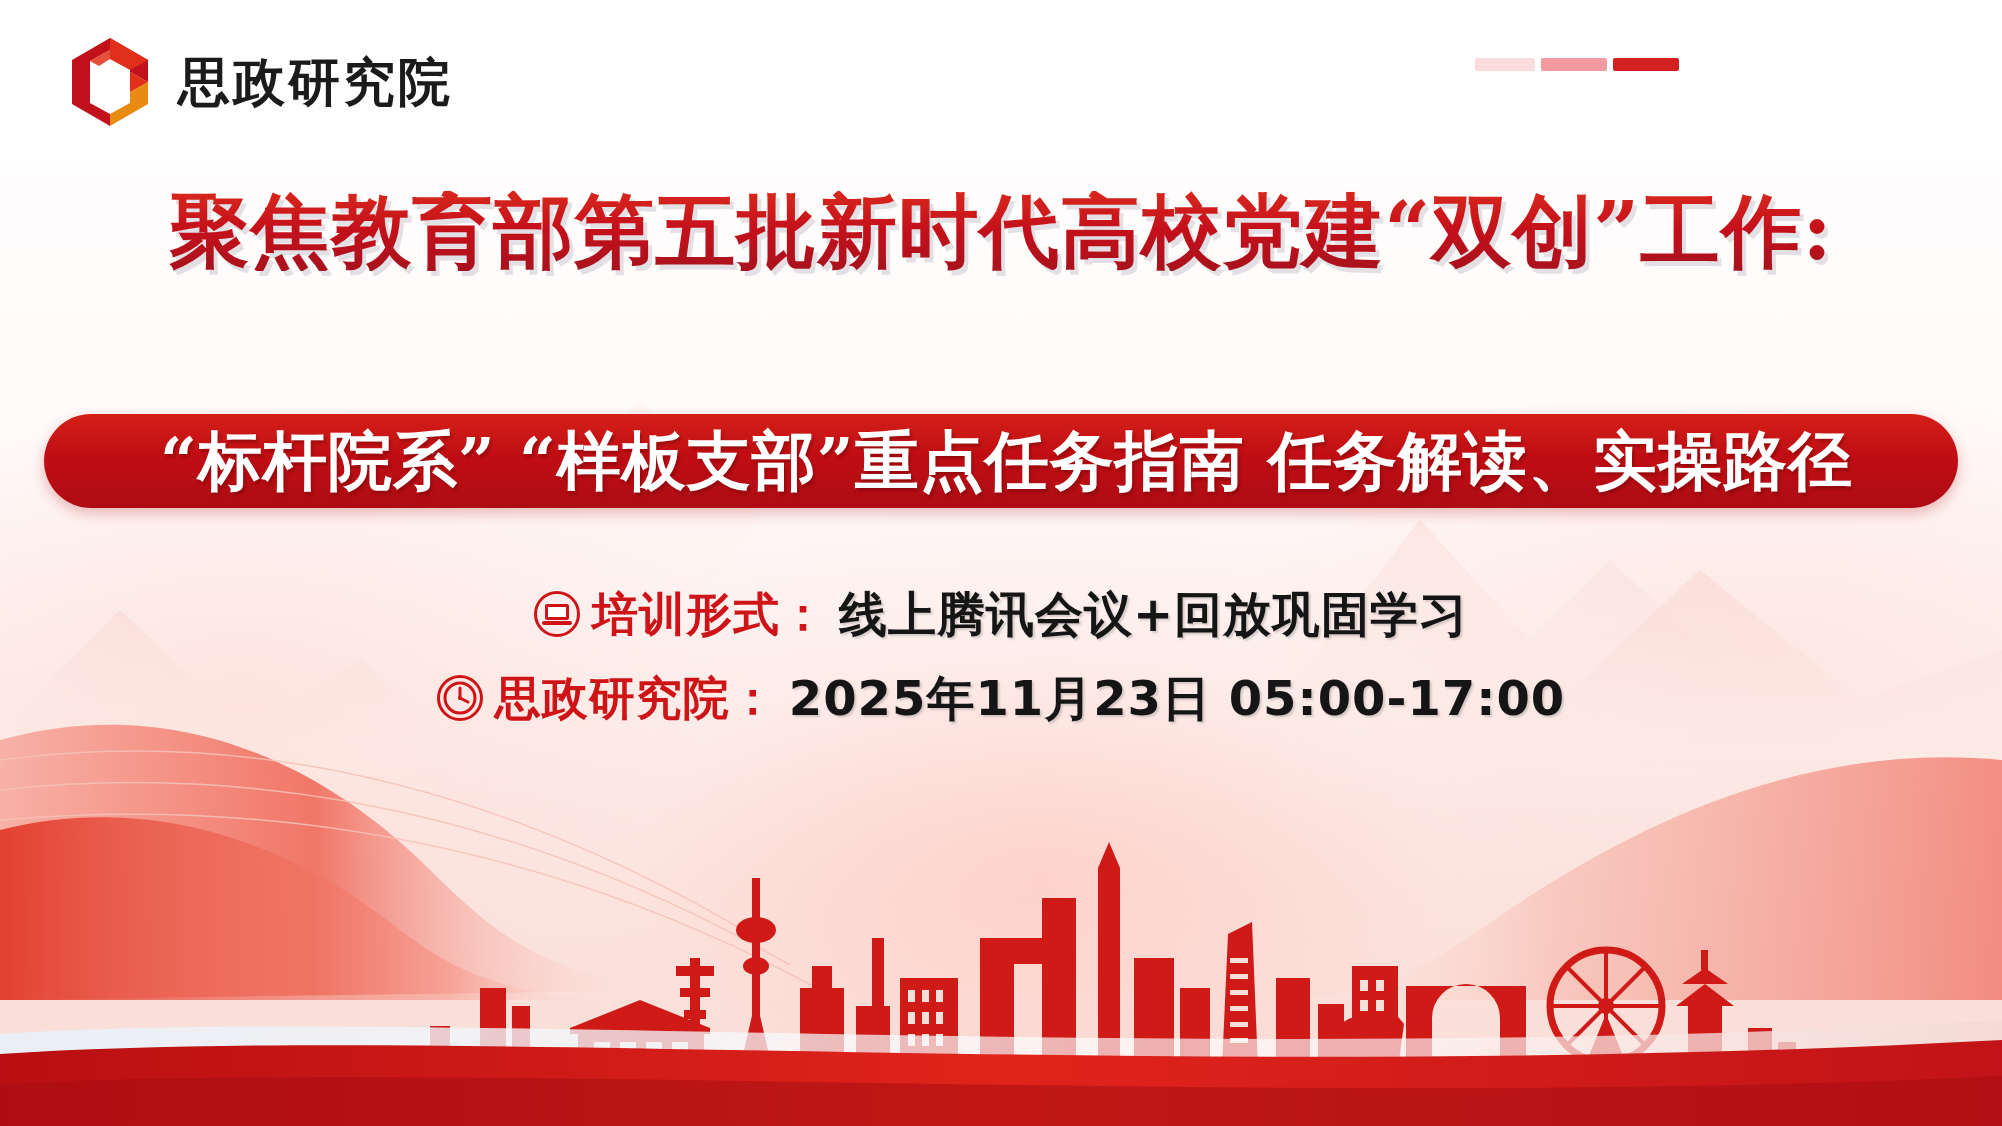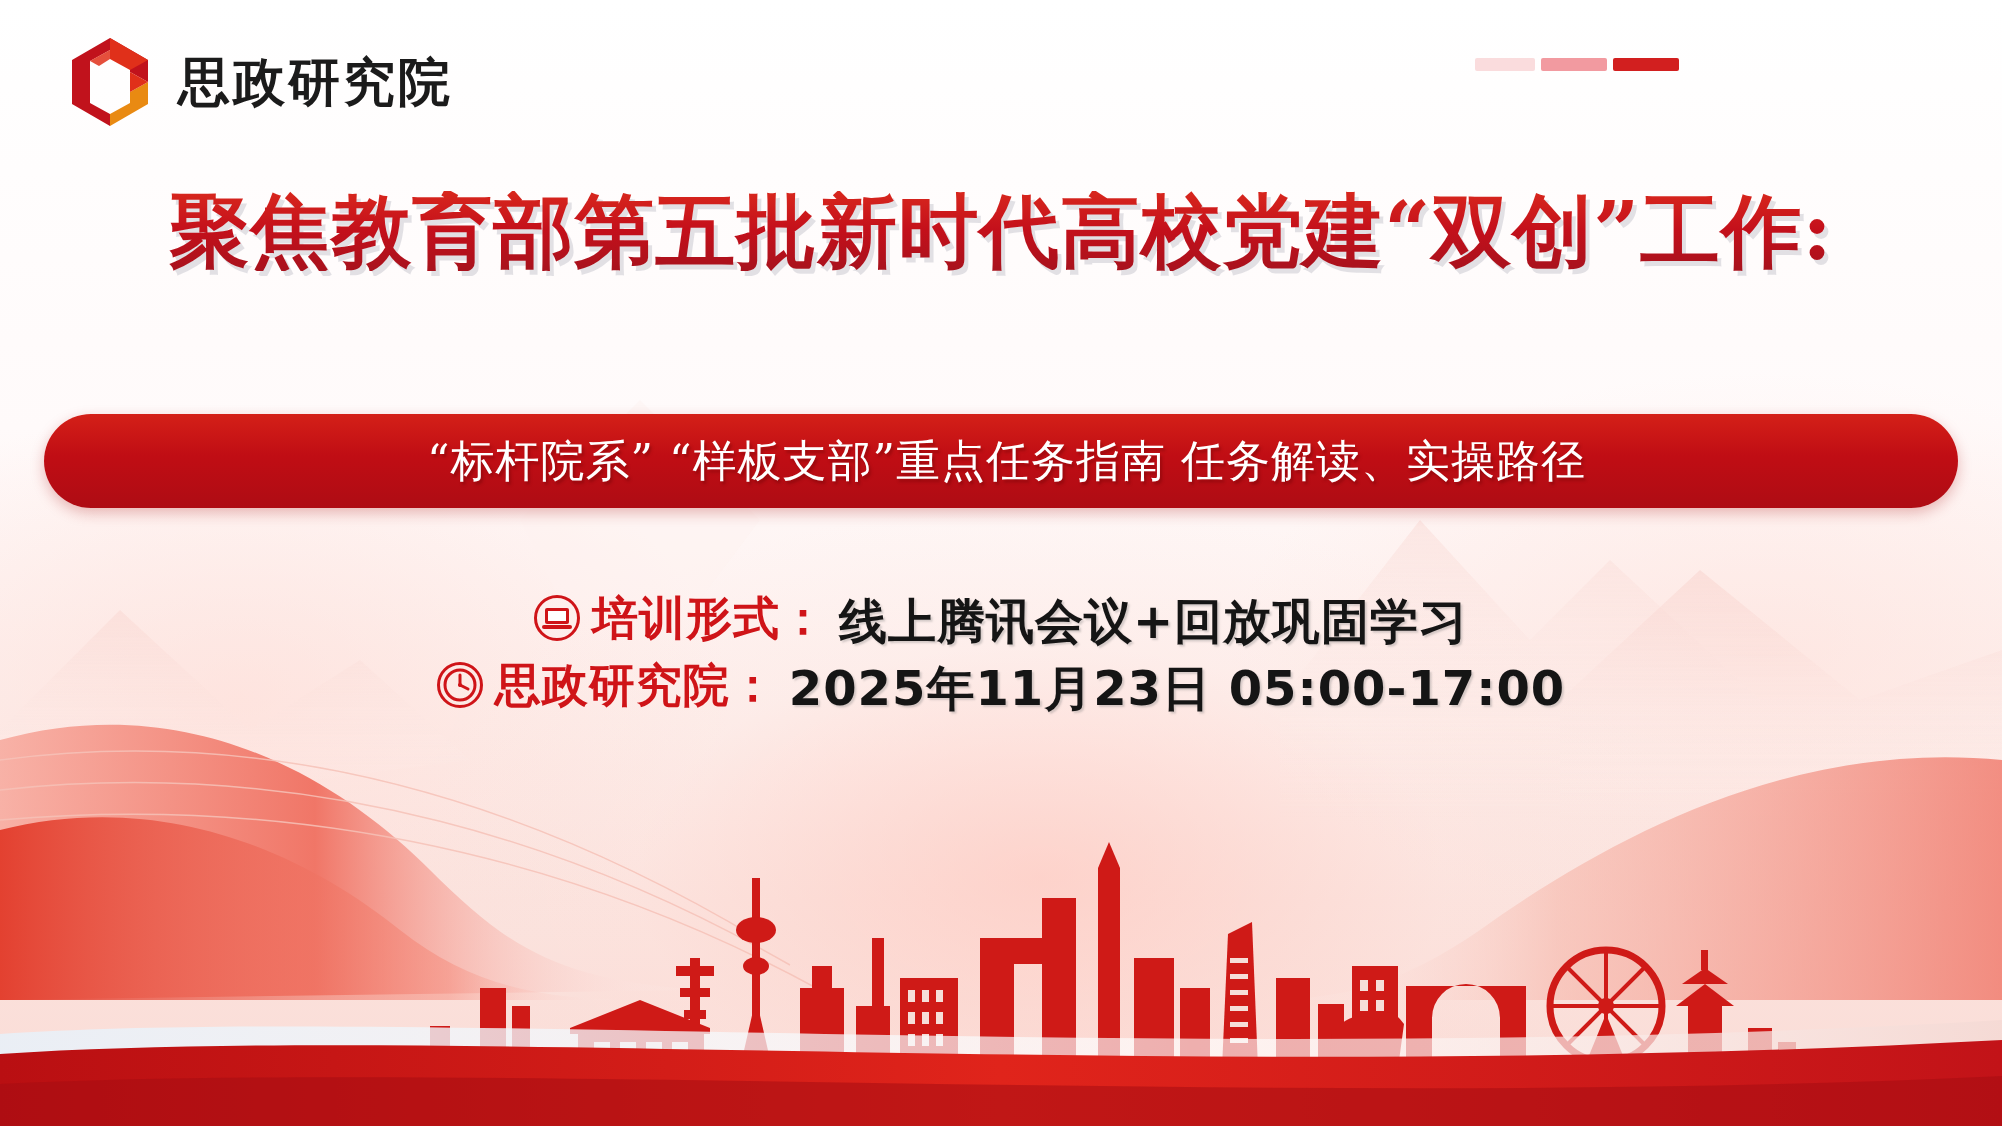--- a/index.html
+++ b/index.html
@@ -50,39 +50,39 @@
   
   .banner{
     position:absolute;left:44px;top:414px;width:1914px;height:94px;
     border-radius:48px;
     background:linear-gradient(180deg,#d42018 0%,#c00d14 45%,#ae0c14 100%);
     box-shadow:0 5px 14px rgba(170,20,20,.28);
     display:flex;align-items:center;justify-content:center;
   }
   .banner-text{
     font-family:"DejaVu Serif","Liberation Serif",serif;
-    font-size:44px;font-weight:400;color:#ffffff;white-space:nowrap;
+    font-size:64px;font-weight:700;color:#ffffff;white-space:nowrap;
     letter-spacing:1px;line-height:1;
     text-shadow:2px 3px 3px rgba(90,0,0,.35);
     margin-left:11px;
   }
 
   
   .info{position:absolute;left:0;top:590px;width:2002px;
-        display:flex;flex-direction:column;align-items:center;gap:12px;}
+        display:flex;flex-direction:column;align-items:center;gap:36px;}
   .info-row{display:flex;align-items:center;white-space:nowrap;}
   .info-icon{width:46px;height:46px;margin-right:12px;flex:0 0 auto;display:block;}
   .info-label{
     font-family:"DejaVu Sans","Liberation Sans",sans-serif;
     font-size:46px;font-weight:800;color:#cf1418;letter-spacing:1px;line-height:1;
   }
   .info-value{
     font-family:"DejaVu Sans","Liberation Sans",sans-serif;
     font-size:48px;font-weight:800;color:#151515;letter-spacing:1px;line-height:1;
-    margin-left:12px;text-shadow:2px 2px 2px rgba(120,120,120,.30);margin-top:7px;
+    margin-left:12px;text-shadow:2px 2px 2px rgba(120,120,120,.30);
   }
 
   
   .ribbons{position:absolute;left:0;top:700px;width:2002px;height:300px;}
   .skyline{position:absolute;left:0;bottom:58px;width:2002px;height:230px;}
   .base-bands{position:absolute;left:0;bottom:0;width:2002px;height:120px;}
 </style>
 </head>
 <body>
 

